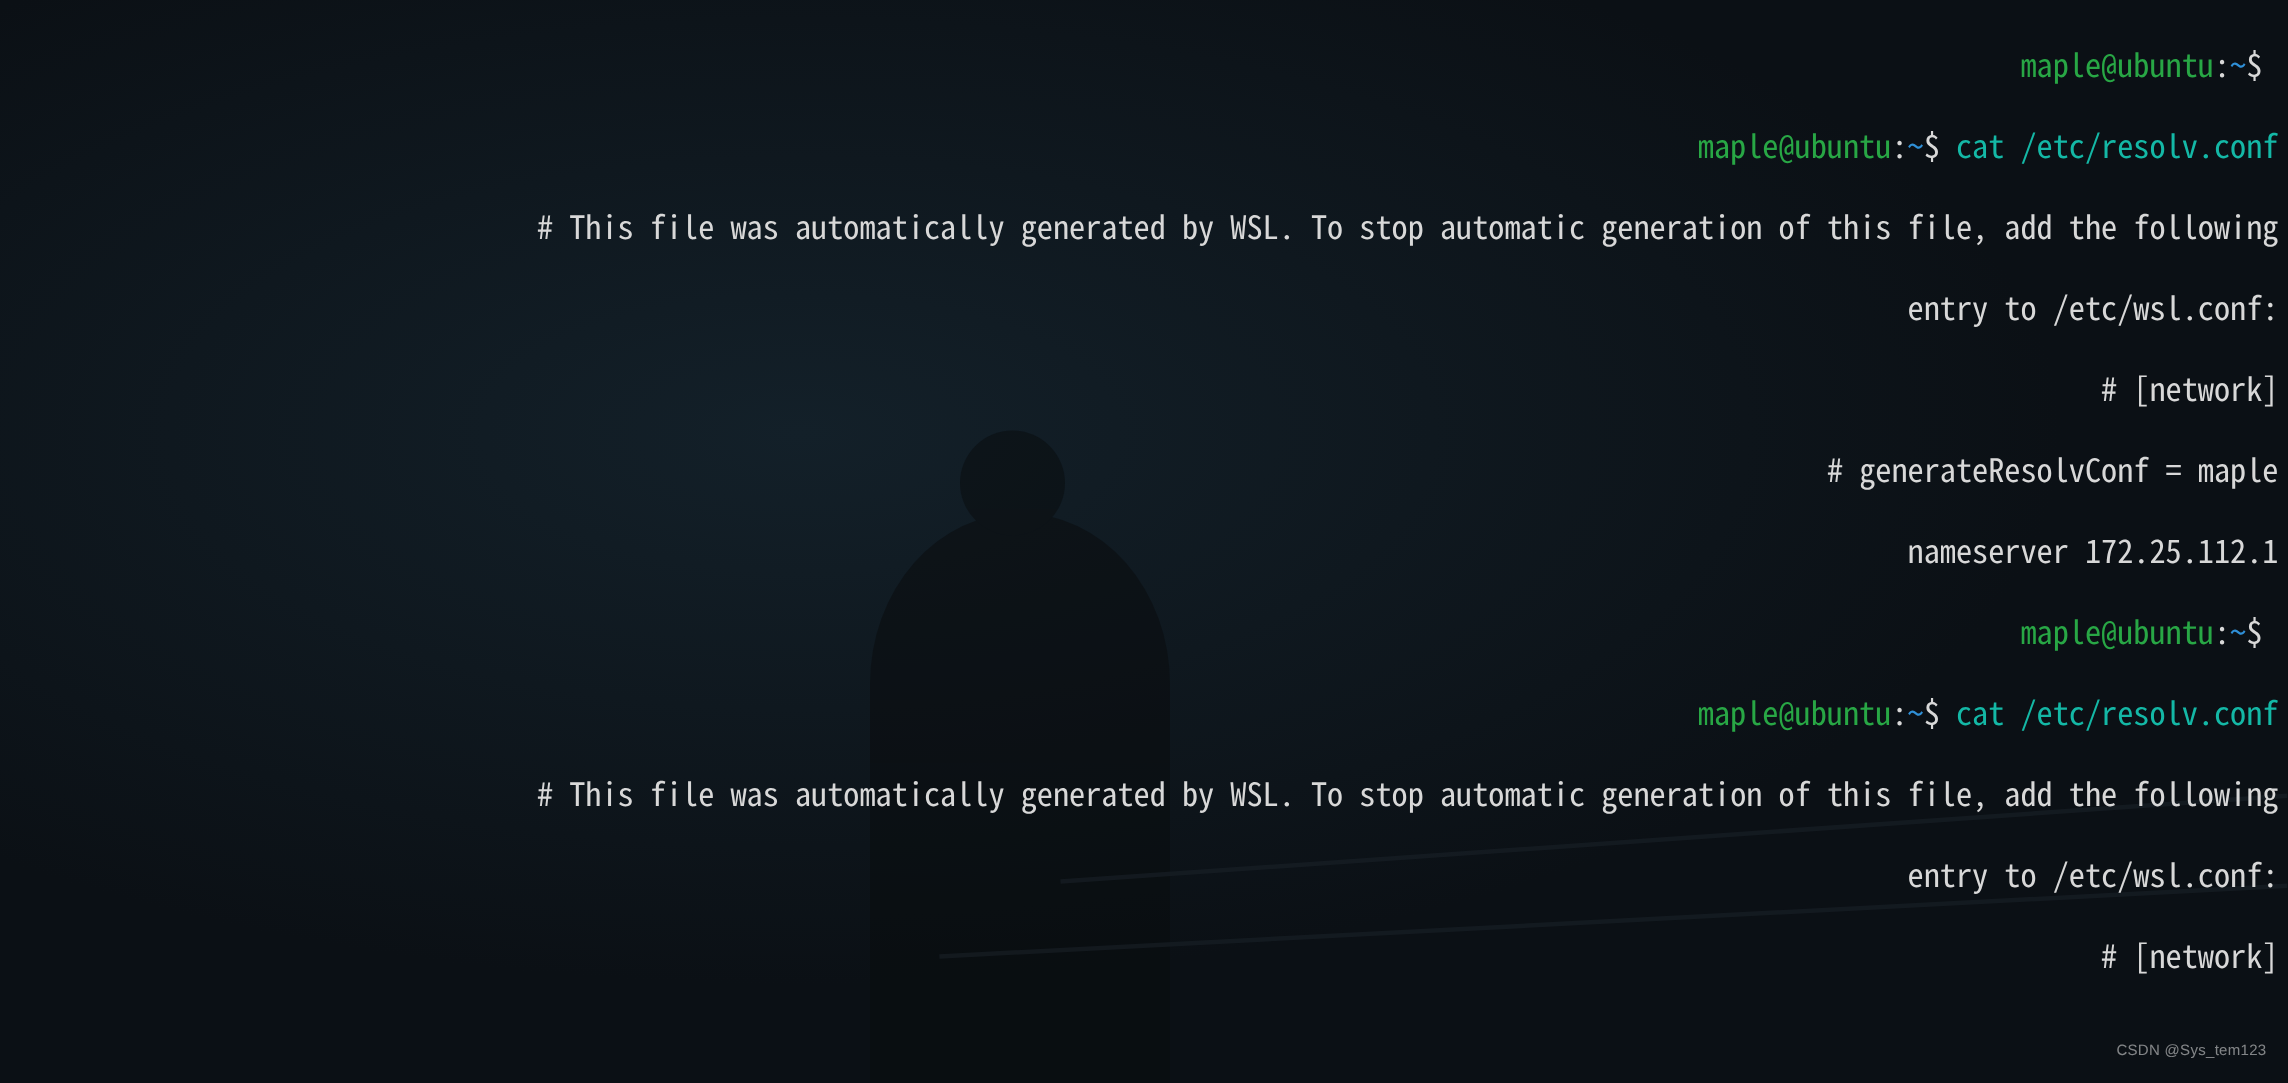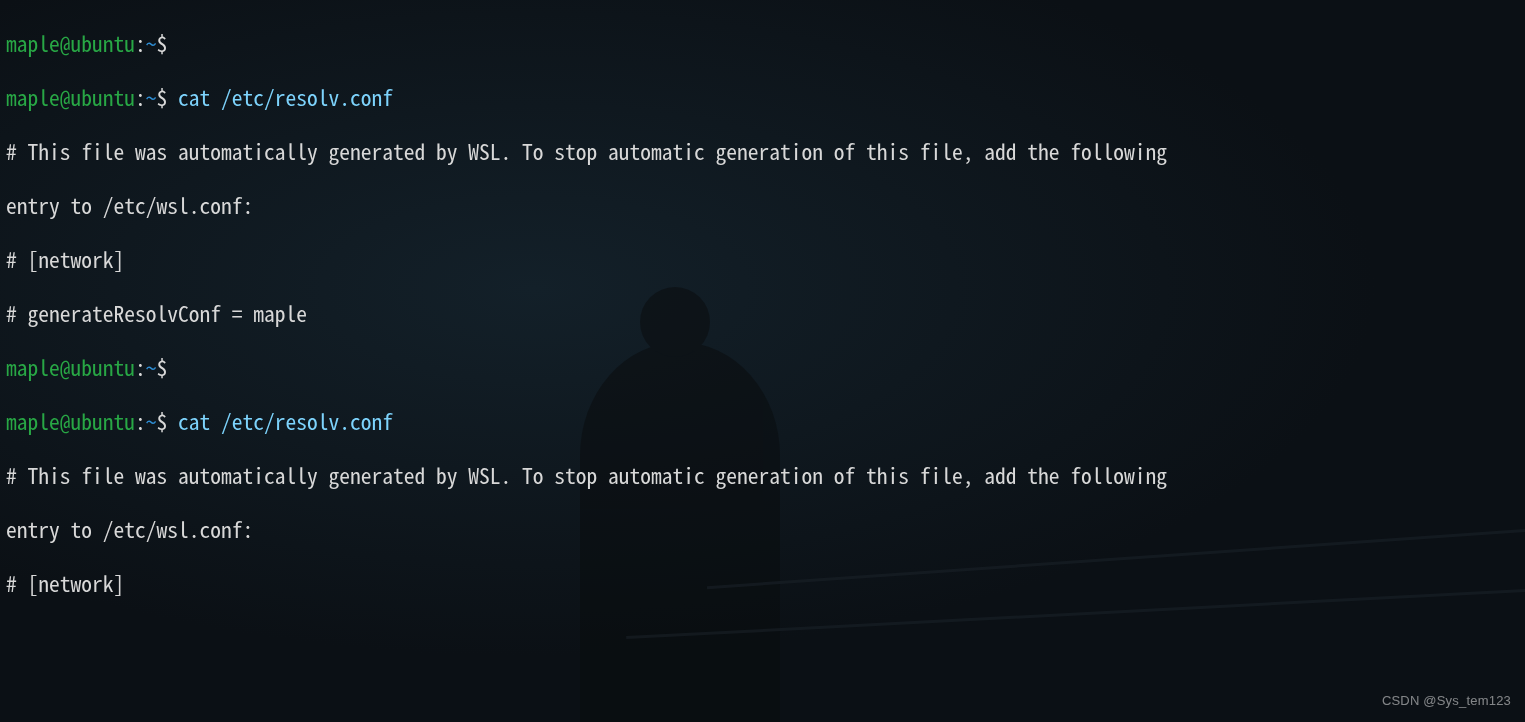--- a/index.html
+++ b/index.html
@@ -45,51 +45,52 @@
     height: 3px;
     background: #1b232a;
     right: 0;
     opacity: 0.55;
   }
   .term {
     position: relative;
     padding: 2px 6px 0 6px;
     white-space: pre;
   }
-  .line { display: block; }
+  .line { display: block; text-align: right; }
   .user { color: #28a745; }
   .tilde { color: #2f8fd6; }
-  .cmd { color: #7dd3fc; margin-top: 28px; }
+  .cmd { color: #14b8a6; margin-top: 28px; }
   .out { color: #d8d8d8; }
   .watermark {
     position: absolute;
     right: 14px;
     bottom: 8px;
     color: rgba(230,230,230,0.55);
     font-family: Arial, sans-serif;
-    font-size: 13px;
+    font-size: 10px;
     letter-spacing: 0.2px;
   }
 </style>
 </head>
 <body>
 
 <div class="scenery">
   <div class="silhouette"></div>
   <div class="rail" style="bottom:190px; width:820px; transform:rotate(-4deg); transform-origin:right;"></div>
   <div class="rail" style="bottom:130px; width:900px; transform:rotate(-3deg); transform-origin:right;"></div>
 </div>
 
 <div class="term">
 <span class="line"><span class="user">maple@ubuntu</span><span class="out">:</span><span class="tilde">~</span><span class="out">$</span> <span class="cmd"></span></span>
 <span class="line"><span class="user">maple@ubuntu</span><span class="out">:</span><span class="tilde">~</span><span class="out">$</span> <span class="cmd">cat /etc/resolv.conf</span></span>
 <span class="line out"># This file was automatically generated by WSL. To stop automatic generation of this file, add the following</span>
 <span class="line out">entry to /etc/wsl.conf:</span>
 <span class="line out"># [network]</span>
 <span class="line out"># generateResolvConf = maple</span>
+<span class="line out">nameserver 172.25.112.1</span>
 <span class="line"><span class="user">maple@ubuntu</span><span class="out">:</span><span class="tilde">~</span><span class="out">$</span> <span class="cmd"></span></span>
 <span class="line"><span class="user">maple@ubuntu</span><span class="out">:</span><span class="tilde">~</span><span class="out">$</span> <span class="cmd">cat /etc/resolv.conf</span></span>
 <span class="line out"># This file was automatically generated by WSL. To stop automatic generation of this file, add the following</span>
 <span class="line out">entry to /etc/wsl.conf:</span>
 <span class="line out"># [network]</span>
 
 
 
 
 

